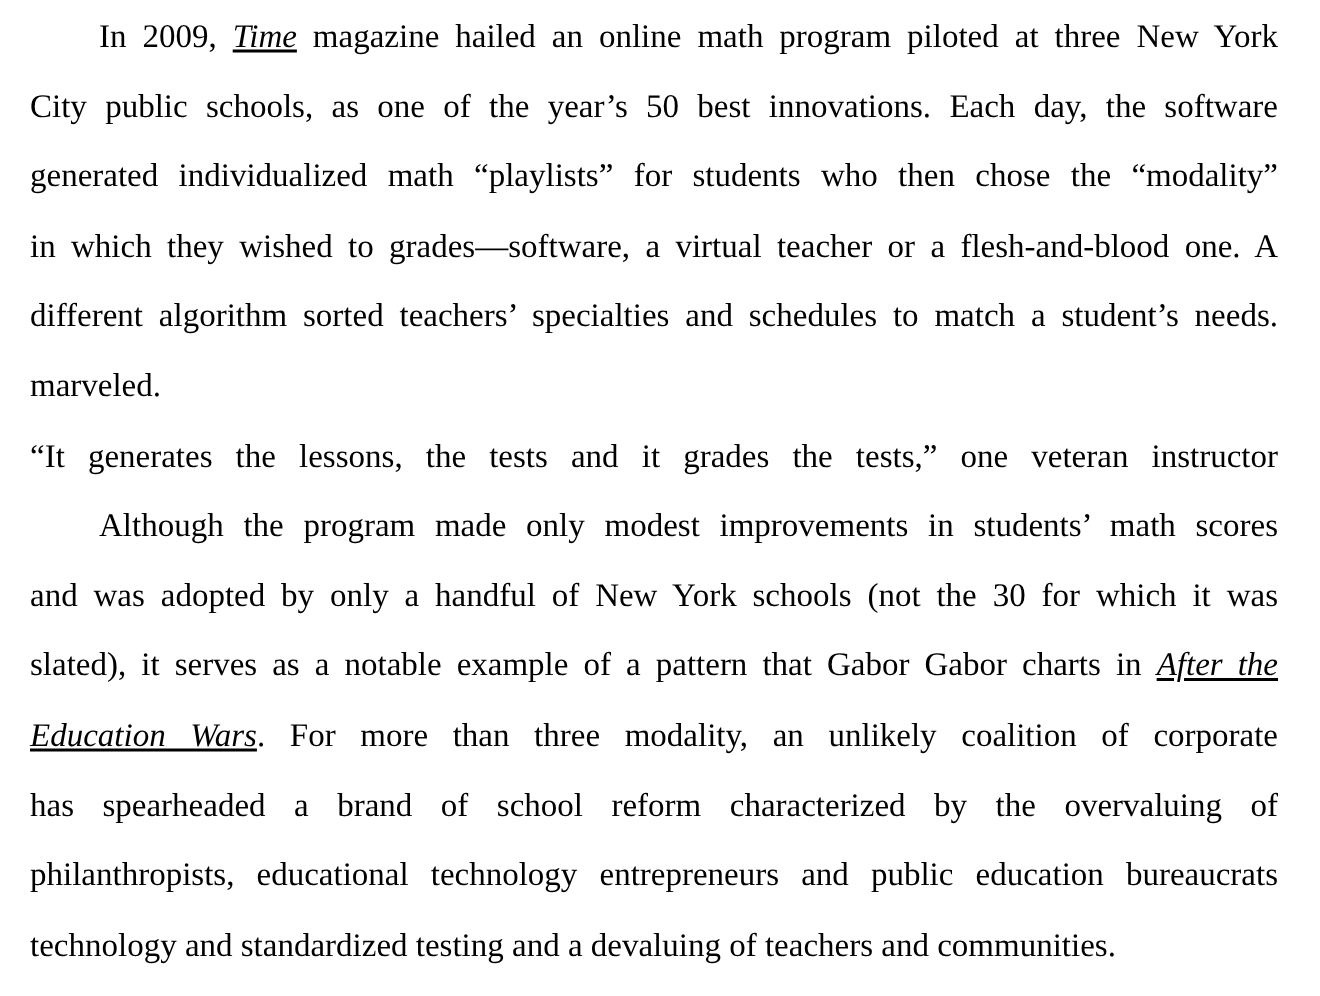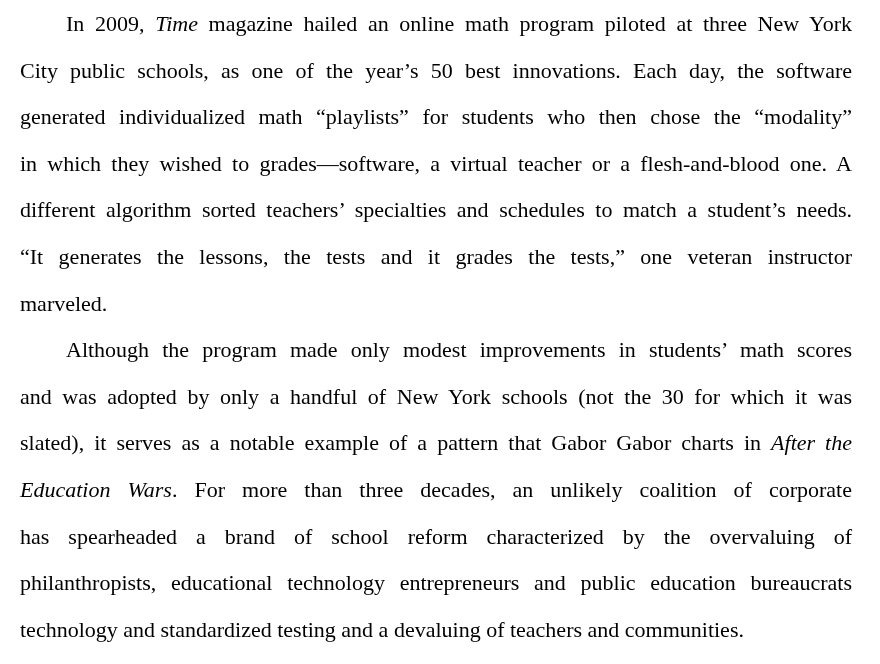--- a/index.html
+++ b/index.html
@@ -35,39 +35,40 @@
   }
   .line.indent {
     padding-left: 46px;
   }
   .line.last {
     text-align-last: left;
     -moz-text-align-last: left;
   }
   .line em {
     font-style: italic;
+    text-decoration: underline;
   }
 </style>
 </head>
 <body>
 
 <div class="page">
   <div id="doc">
       <div class="paragraph">
         <div class="line indent"><span>In 2009, </span><em>Time</em><span> magazine hailed an online math program piloted at three New York</span></div>
         <div class="line"><span>City public schools, as one of the year’s 50 best innovations. Each day, the software</span></div>
         <div class="line"><span>generated individualized math “playlists” for students who then chose the “modality”</span></div>
         <div class="line"><span>in which they wished to grades—software, a virtual teacher or a flesh-and-blood one. A</span></div>
         <div class="line"><span>different algorithm sorted teachers’ specialties and schedules to match a student’s needs.</span></div>
+        <div class="line last"><span>marveled.</span></div>
         <div class="line"><span>“It generates the lessons, the tests and it grades the tests,” one veteran instructor</span></div>
-        <div class="line last"><span>marveled.</span></div>
       </div>
       <div class="paragraph">
         <div class="line indent"><span>Although the program made only modest improvements in students’ math scores</span></div>
         <div class="line"><span>and was adopted by only a handful of New York schools (not the 30 for which it was</span></div>
         <div class="line"><span>slated), it serves as a notable example of a pattern that Gabor Gabor charts in </span><em>After the</em></div>
-        <div class="line"><em>Education Wars</em><span>. For more than three decades, an unlikely coalition of corporate</span></div>
+        <div class="line"><em>Education Wars</em><span>. For more than three modality, an unlikely coalition of corporate</span></div>
         <div class="line"><span>has spearheaded a brand of school reform characterized by the overvaluing of</span></div>
         <div class="line"><span>philanthropists, educational technology entrepreneurs and public education bureaucrats</span></div>
         <div class="line last"><span>technology and standardized testing and a devaluing of teachers and communities.</span></div>
       </div>
     </div>
 </div>
 
 </body></html>

